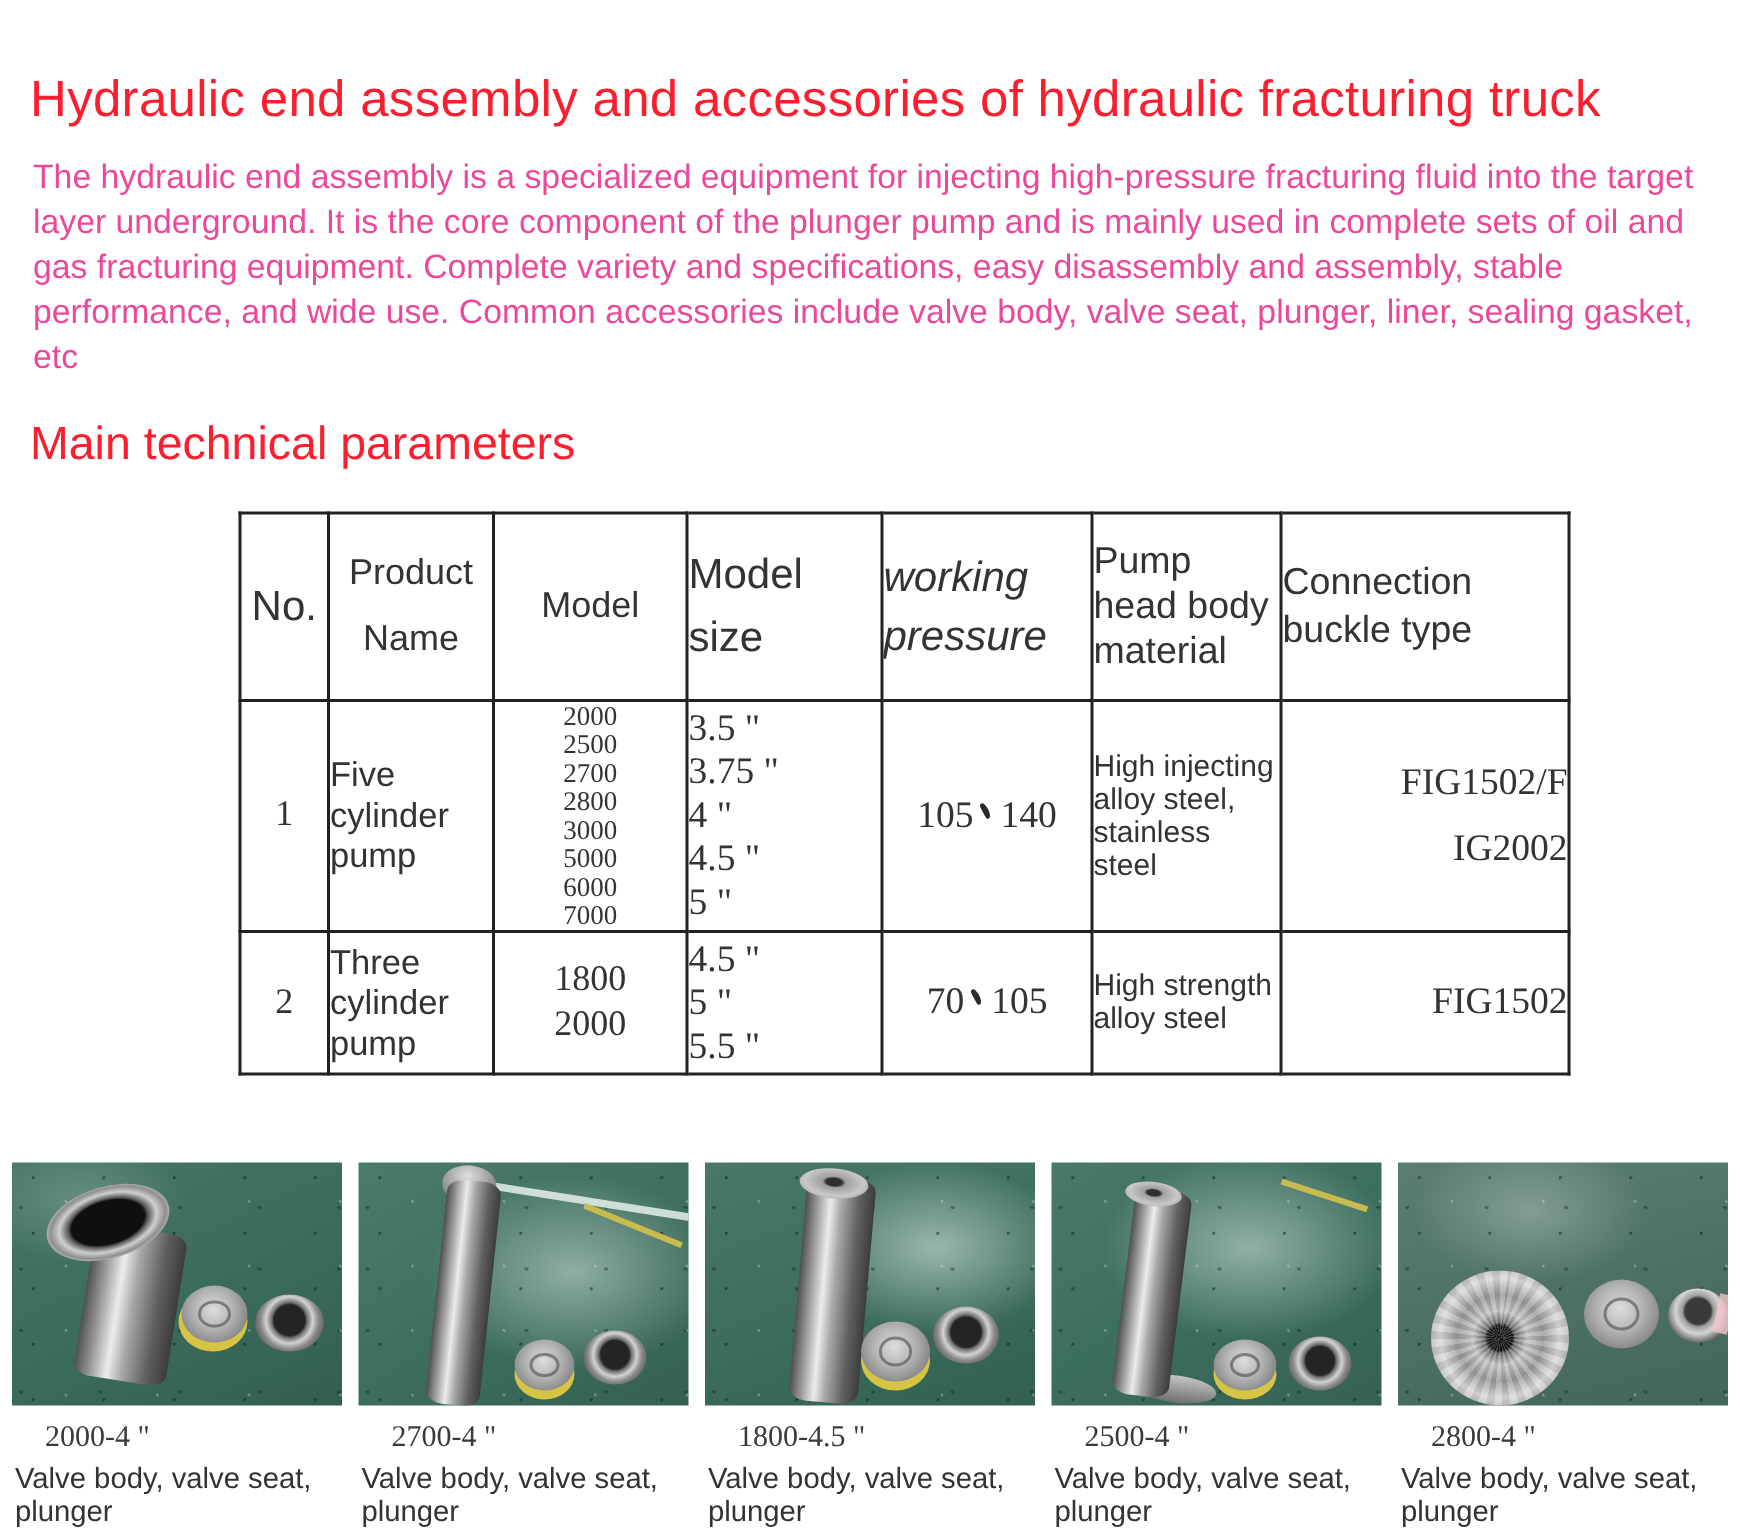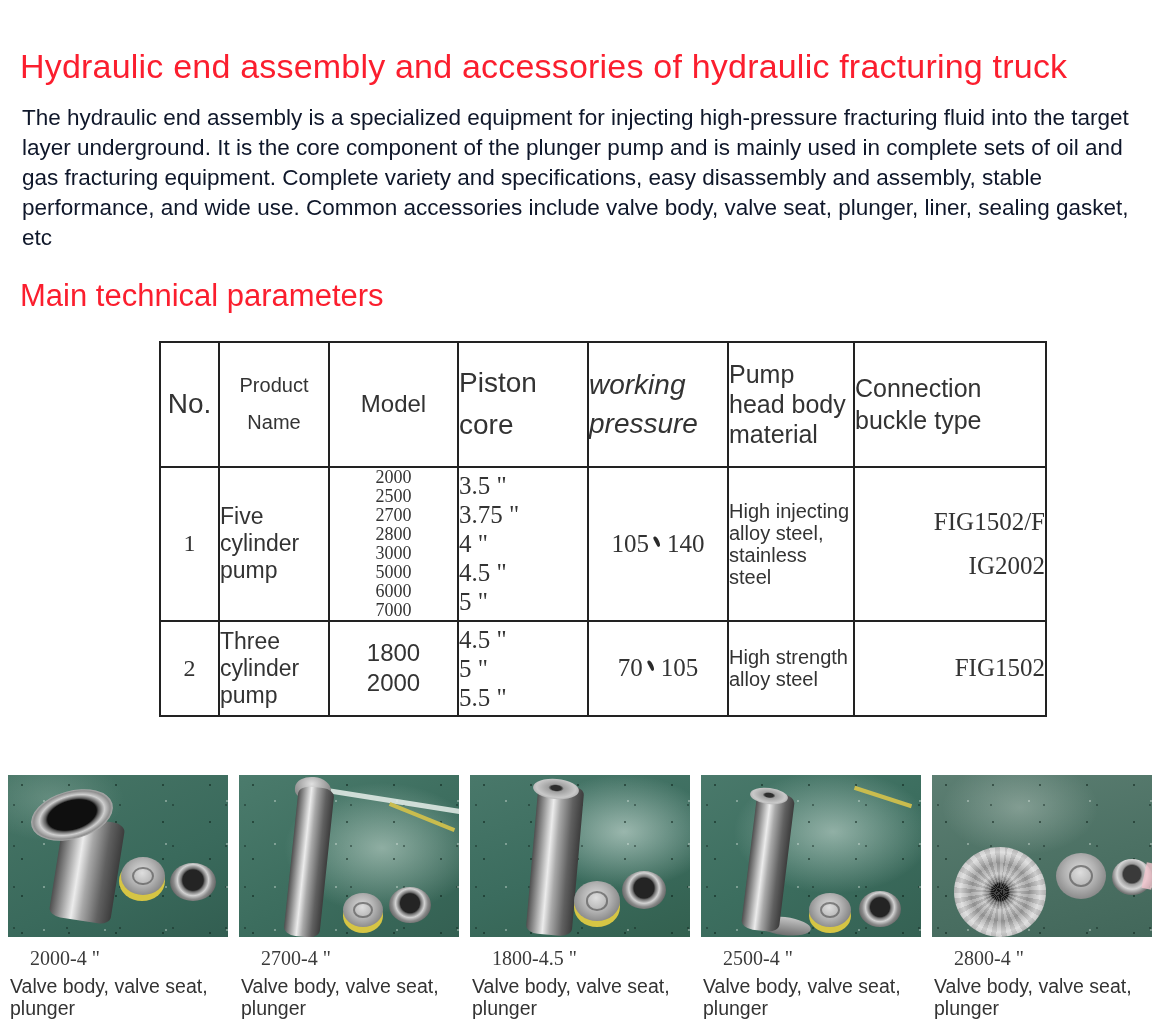--- a/index.html
+++ b/index.html
@@ -10,21 +10,21 @@
   }
 
   
   h1.title{
     margin:0;padding:46px 0 0 20px;
     font-size:34px;font-weight:400;line-height:1.2;
     color:#fb1e2e;letter-spacing:.2px;
   }
   p.intro{
     margin:16px 30px 0 22px;
-    font-size:22.5px;line-height:30px;color:#0f172a;
+    font-size:22.5px;line-height:30px;color:#ec4899;
   }
   h2.section{
     margin:25px 0 0 20px;
     font-size:31px;font-weight:400;color:#fb1e2e;
   }
 
   
   table.params{
     border-collapse:collapse;table-layout:fixed;
     margin:27px 0 0 159px;width:886px;
@@ -32,31 +32,31 @@
   }
   table.params th, table.params td{
     border:2px solid #222;vertical-align:middle;
     padding:0;overflow:hidden;
   }
   table.params thead tr{height:125px;}
   tr.row1{height:152px;}
   tr.row2{height:95px;}
   th{font-weight:400;}
   .th-no{font-size:28px;text-align:center;margin-top:17px;}
-  .th-product{font-size:20px;text-align:center;line-height:1.85;}
+  .th-product{font-size:24px;text-align:center;line-height:1.85;}
   .th-model{font-size:24px;text-align:center;}
   .th-piston{font-size:28px;text-align:left;padding-left:12px;line-height:1.5;}
   .th-press{font-size:28px;text-align:left;padding-left:12px;line-height:1.4;font-style:italic;}
   .th-pump{font-size:25px;text-align:left;padding-left:10px;line-height:1.2;}
   .th-conn{font-size:25px;text-align:left;padding-left:14px;line-height:1.3;}
 
   .c-no{font-family:"Liberation Serif",serif;font-size:24px;text-align:center;}
   .c-product{font-size:23px;line-height:27px;text-align:left;padding-left:10px;}
   .c-models-sm{font-family:"Liberation Serif",serif;font-size:18px;line-height:19px;text-align:center;white-space:pre-line;}
-  .c-models-md{font-family:Liberation Sans, sans-serif;font-size:24px;line-height:30px;text-align:center;white-space:pre-line;}
+  .c-models-md{font-family:Liberation Serif, serif;font-size:24px;line-height:30px;text-align:center;white-space:pre-line;}
   .c-piston{font-family:"Liberation Serif",serif;font-size:25px;line-height:29px;text-align:left;padding-left:22px;white-space:pre-line;}
   .c-press{font-family:"Liberation Serif",serif;font-size:25px;text-align:center;}
   .c-material{font-size:20px;line-height:22px;text-align:left;padding-left:10px;}
   .c-conn{font-family:"Liberation Serif",serif;font-size:25px;line-height:44px;text-align:right;white-space:pre-line;}
 
   
   .ideo-comma{display:inline-block;width:18px;height:18px;position:relative;}
   .ideo-comma::after{
     content:"";position:absolute;left:6px;top:2px;width:4px;height:11px;
     border-radius:40% 60% 70% 30%;background:#2a2a2a;transform:rotate(-28deg);
@@ -157,21 +157,21 @@
     <col style="width:130px">
       <col style="width:140px">
       <col style="width:126px">
     <col style="width:192px">
   </colgroup>
   <thead>
     <tr>
       <th class="th-no">No.</th>
       <th class="th-product">Product Name</th>
       <th class="th-model">Model</th>
-      <th class="th-piston">Piston core</th>
+      <th class="th-piston">Model size</th>
       <th class="th-press">working pressure</th>
       <th class="th-pump">Pump head body material</th>
       <th class="th-conn">Connection buckle type</th>
     </tr>
   </thead>
   <tbody>
     <tr class="row1">
       <td class="c-no">1</td>
       <td class="c-product">Five cylinder pump</td>
       <td class="c-models-sm">2000

